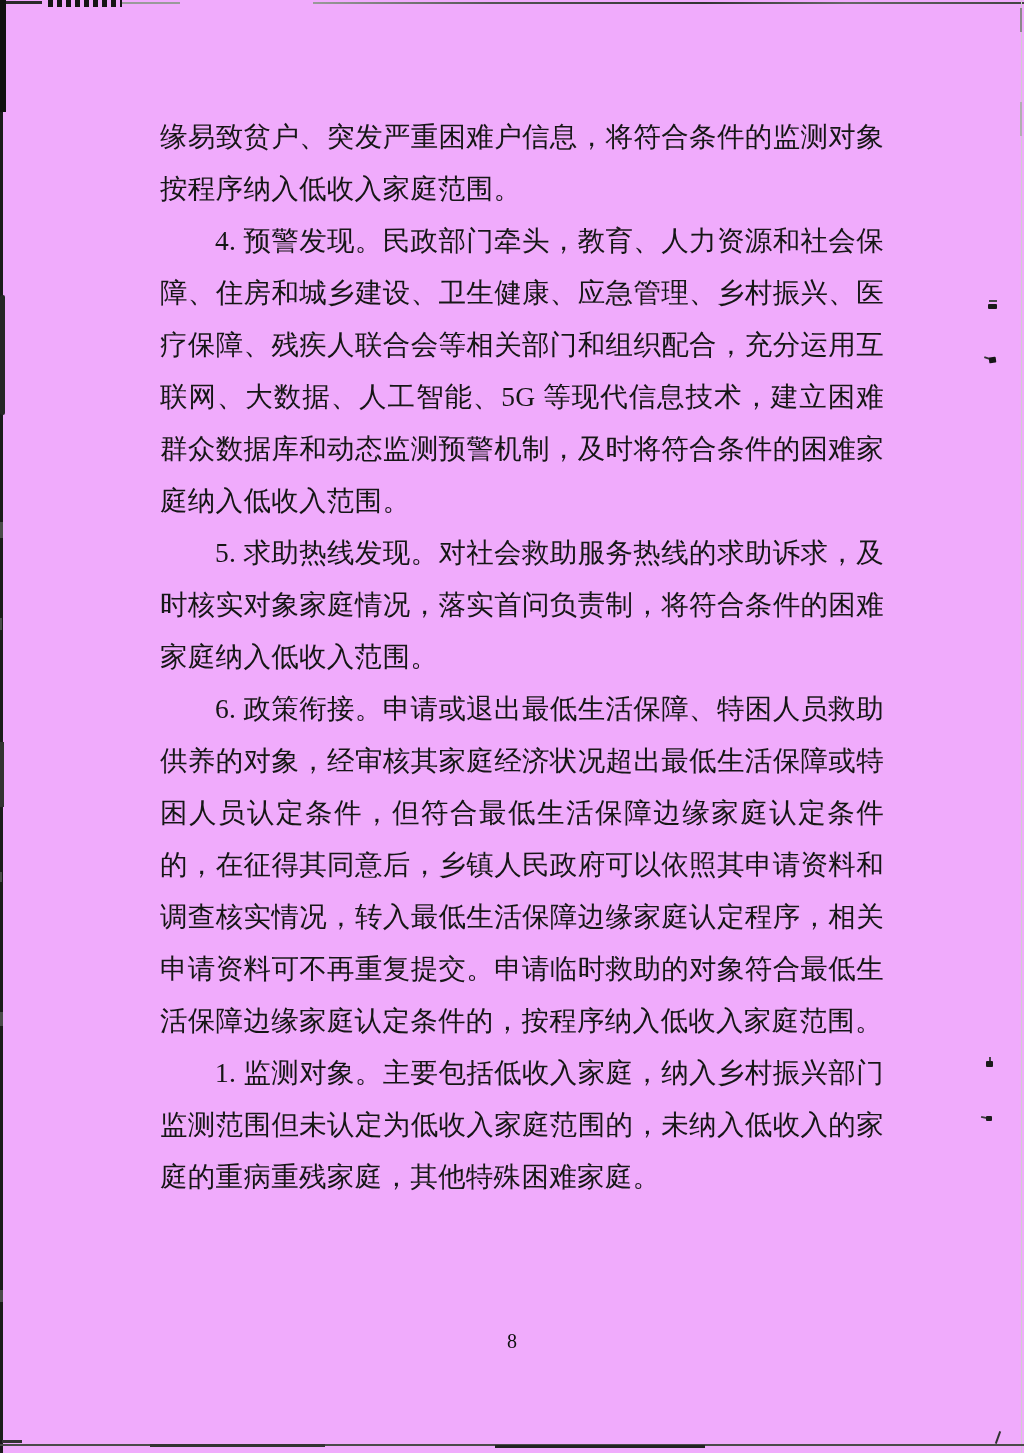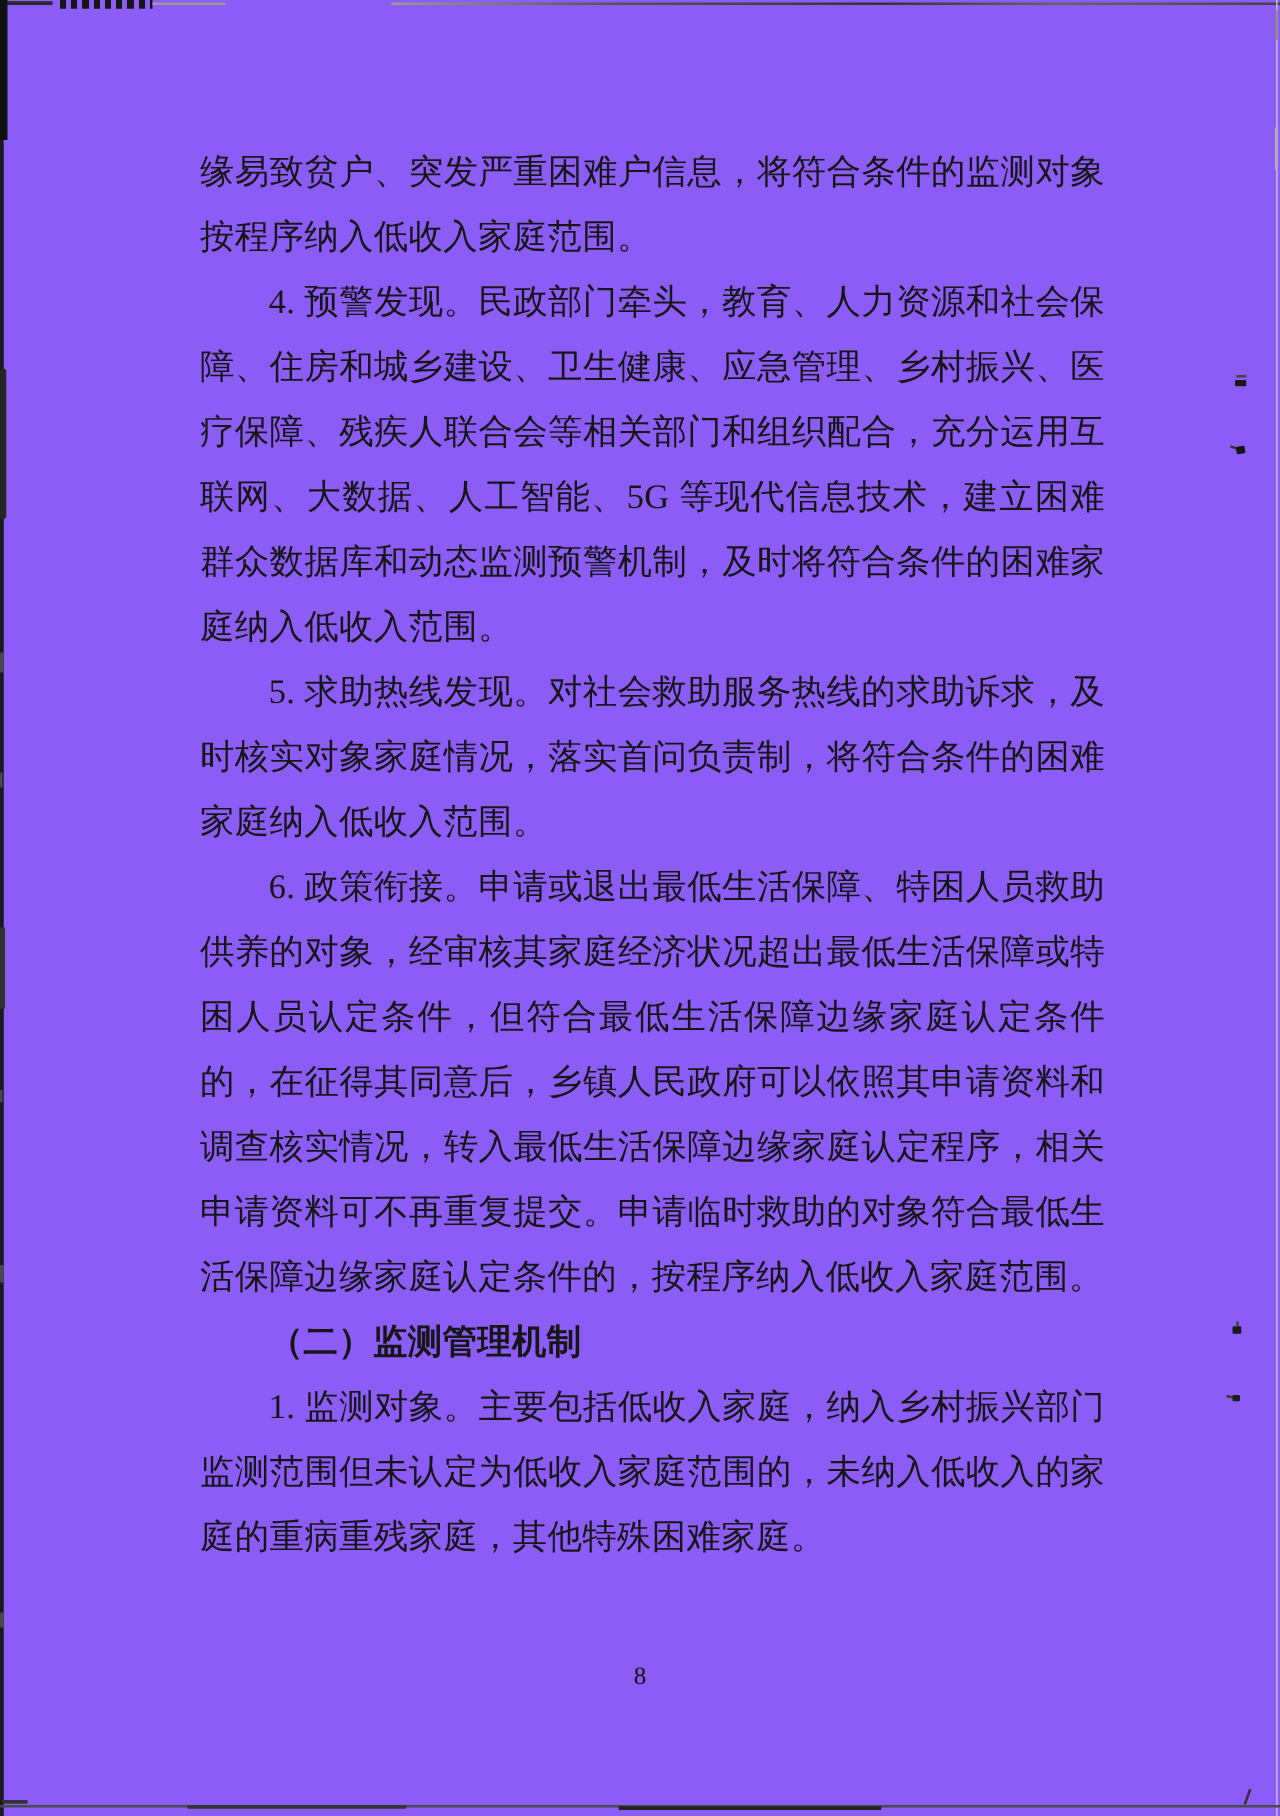--- a/index.html
+++ b/index.html
@@ -4,21 +4,21 @@
 <style>
   html, body {
     margin: 0;
     padding: 0;
     background: #ffffff;
   }
   .page {
     position: relative;
     width: 1024px;
     height: 1453px;
-    background: #8b5cf6;
+    background: #f0abfc;
     overflow: hidden;
     font-family: "Liberation Serif", "DejaVu Serif", serif;
   }
 
   
   .text-block {
     position: absolute;
     left: 160px;
     top: 111px;
     width: 724px;
@@ -125,19 +125,18 @@
   <div class="artifact bottom-dark1"></div>
   <div class="artifact bottom-dark2"></div>
   <div class="artifact bottom-left-dash"></div>
   <div class="artifact bottom-slash"></div>
 
   <div class="text-block">
       <p class="para">缘易致贫户、突发严重困难户信息，将符合条件的监测对象按程序纳入低收入家庭范围。</p>
       <p class="para indent">4. 预警发现。民政部门牵头，教育、人力资源和社会保障、住房和城乡建设、卫生健康、应急管理、乡村振兴、医疗保障、残疾人联合会等相关部门和组织配合，充分运用互联网、大数据、人工智能、5G 等现代信息技术，建立困难群众数据库和动态监测预警机制，及时将符合条件的困难家庭纳入低收入范围。</p>
       <p class="para indent">5. 求助热线发现。对社会救助服务热线的求助诉求，及时核实对象家庭情况，落实首问负责制，将符合条件的困难家庭纳入低收入范围。</p>
       <p class="para indent">6. 政策衔接。申请或退出最低生活保障、特困人员救助供养的对象，经审核其家庭经济状况超出最低生活保障或特困人员认定条件，但符合最低生活保障边缘家庭认定条件的，在征得其同意后，乡镇人民政府可以依照其申请资料和调查核实情况，转入最低生活保障边缘家庭认定程序，相关申请资料可不再重复提交。申请临时救助的对象符合最低生活保障边缘家庭认定条件的，按程序纳入低收入家庭范围。</p>
-      <p class="para indent bold">（二）监测管理机制</p>
       <p class="para indent">1. 监测对象。主要包括低收入家庭，纳入乡村振兴部门监测范围但未认定为低收入家庭范围的，未纳入低收入的家庭的重病重残家庭，其他特殊困难家庭。</p>
     </div>
 
   <div class="page-number">8</div>
 
 </div>
 
 </body></html>

